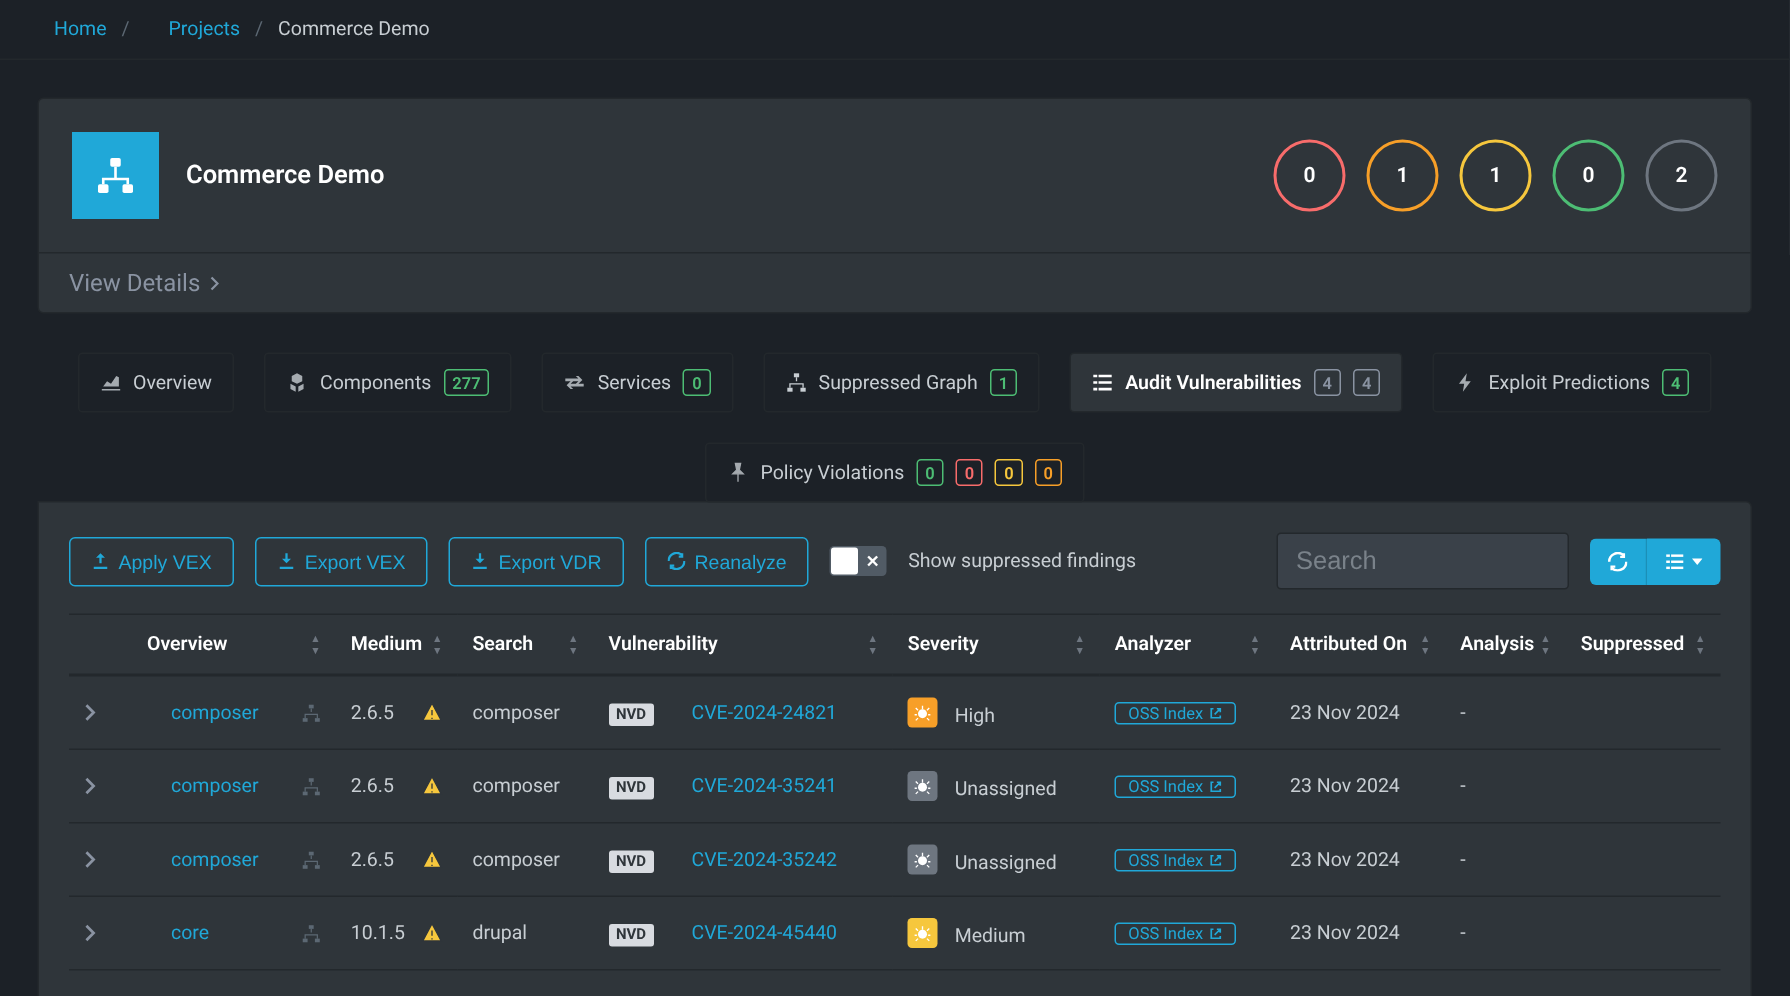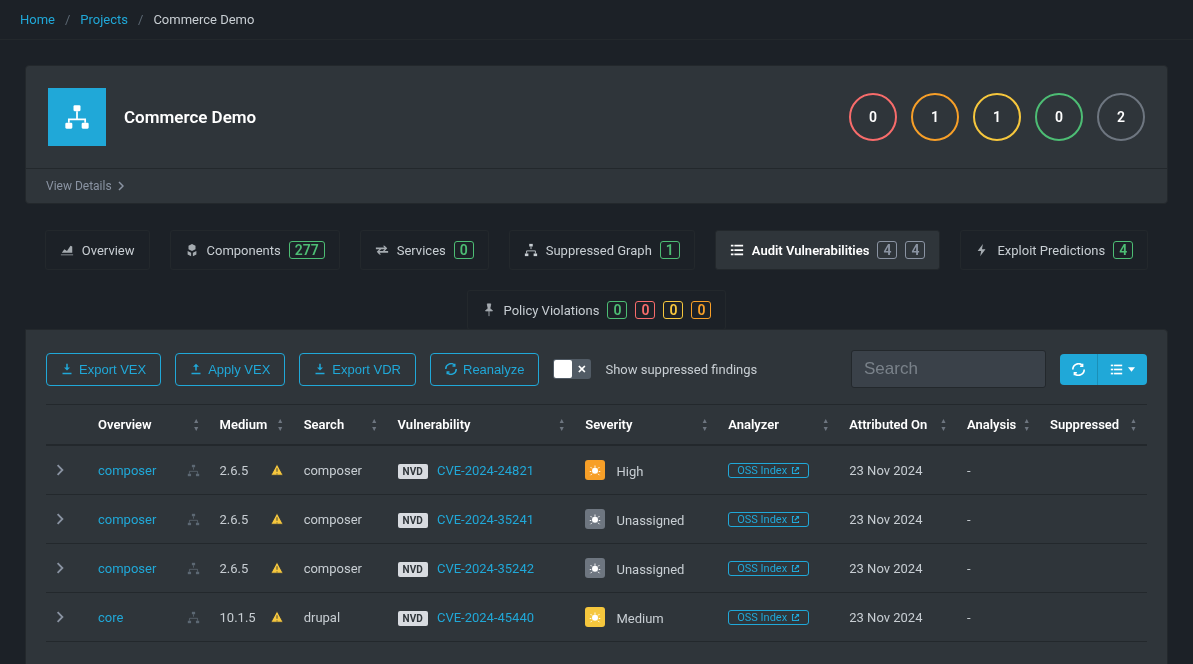--- a/index.html
+++ b/index.html
@@ -5,21 +5,21 @@
   * { box-sizing: border-box; margin: 0; padding: 0; }
   body {
     background: #1c2127;
     color: #c8ced3;
     font-family: -apple-system, BlinkMacSystemFont, "Segoe UI", Roboto, sans-serif;
     font-size: 13px;
     width: 1193px;
     height: 664px;
     overflow: hidden;
   }
-  a { color: #20a8d8; text-decoration: none; }
+  a { color: #20a8d8; text-decoration: none; margin-left: 16px; }
 
   
   .breadcrumb {
     display: flex;
     align-items: center;
     gap: 10px;
     padding: 12px 20px;
     border-bottom: 1px solid #23282c;
     font-size: 13px;
   }
@@ -67,21 +67,21 @@
     display: flex;
     align-items: center;
     justify-content: center;
     font-size: 14px;
     font-weight: 600;
     color: #fff;
   }
   .card-footer {
     padding: 10px 20px;
     border-top: 1px solid #23282c;
-    font-size: 12px;
+    font-size: 16px;
     color: #8a93a2;
     display: flex;
     align-items: center;
     gap: 6px;
   }
 
   
   .tabs {
     display: flex;
     flex-wrap: wrap;
@@ -106,21 +106,21 @@
     font-weight: 600;
   }
   .badge {
     display: inline-flex;
     align-items: center;
     justify-content: center;
     min-width: 18px;
     height: 18px;
     padding: 0 5px;
     border-radius: 3px;
-    font-size: 14px;
+    font-size: 11px;
     font-weight: 600;
     border: 1px solid;
     line-height: 1;
   }
   .badge-green  { border-color:#4dbd74; color:#4dbd74; }
   .badge-gray   { border-color:#8a93a2; color:#8a93a2; }
   .badge-red    { border-color:#f86c6b; color:#f86c6b; }
   .badge-orange { border-color:#f79f28; color:#f79f28; }
   .badge-yellow { border-color:#f6c73d; color:#f6c73d; }
 
@@ -372,29 +372,29 @@
       <span class="badge badge-yellow">0</span>
       <span class="badge badge-orange">0</span>
     </div>
   </div>
 
   <div class="panel">
 
     <div class="toolbar">
       <button class="btn-outline">
         <svg width="12" height="12" viewBox="0 0 16 16" fill="currentColor">
+            <path d="M8 1l4 4H9v5H7V5H4zM2 13h12v2H2z"></path>
+          </svg>
+        <span>Apply VEX</span>
+      </button>
+      <button class="btn-outline">
+        <svg width="12" height="12" viewBox="0 0 16 16" fill="currentColor">
             <path d="M7 1h2v5h3L8 10 4 6h3zM2 13h12v2H2z"></path>
           </svg>
         <span>Export VEX</span>
-      </button>
-      <button class="btn-outline">
-        <svg width="12" height="12" viewBox="0 0 16 16" fill="currentColor">
-            <path d="M8 1l4 4H9v5H7V5H4zM2 13h12v2H2z"></path>
-          </svg>
-        <span>Apply VEX</span>
       </button>
       <button class="btn-outline">
         <svg width="12" height="12" viewBox="0 0 16 16" fill="currentColor">
             <path d="M7 1h2v5h3L8 10 4 6h3zM2 13h12v2H2z"></path>
           </svg>
         <span>Export VDR</span>
       </button>
       <button class="btn-outline">
         <svg width="12" height="12" viewBox="0 0 16 16" fill="none" stroke="currentColor" stroke-width="2">
             <path d="M13 3a7 7 0 00-12 5M3 13a7 7 0 0012-5"></path>

